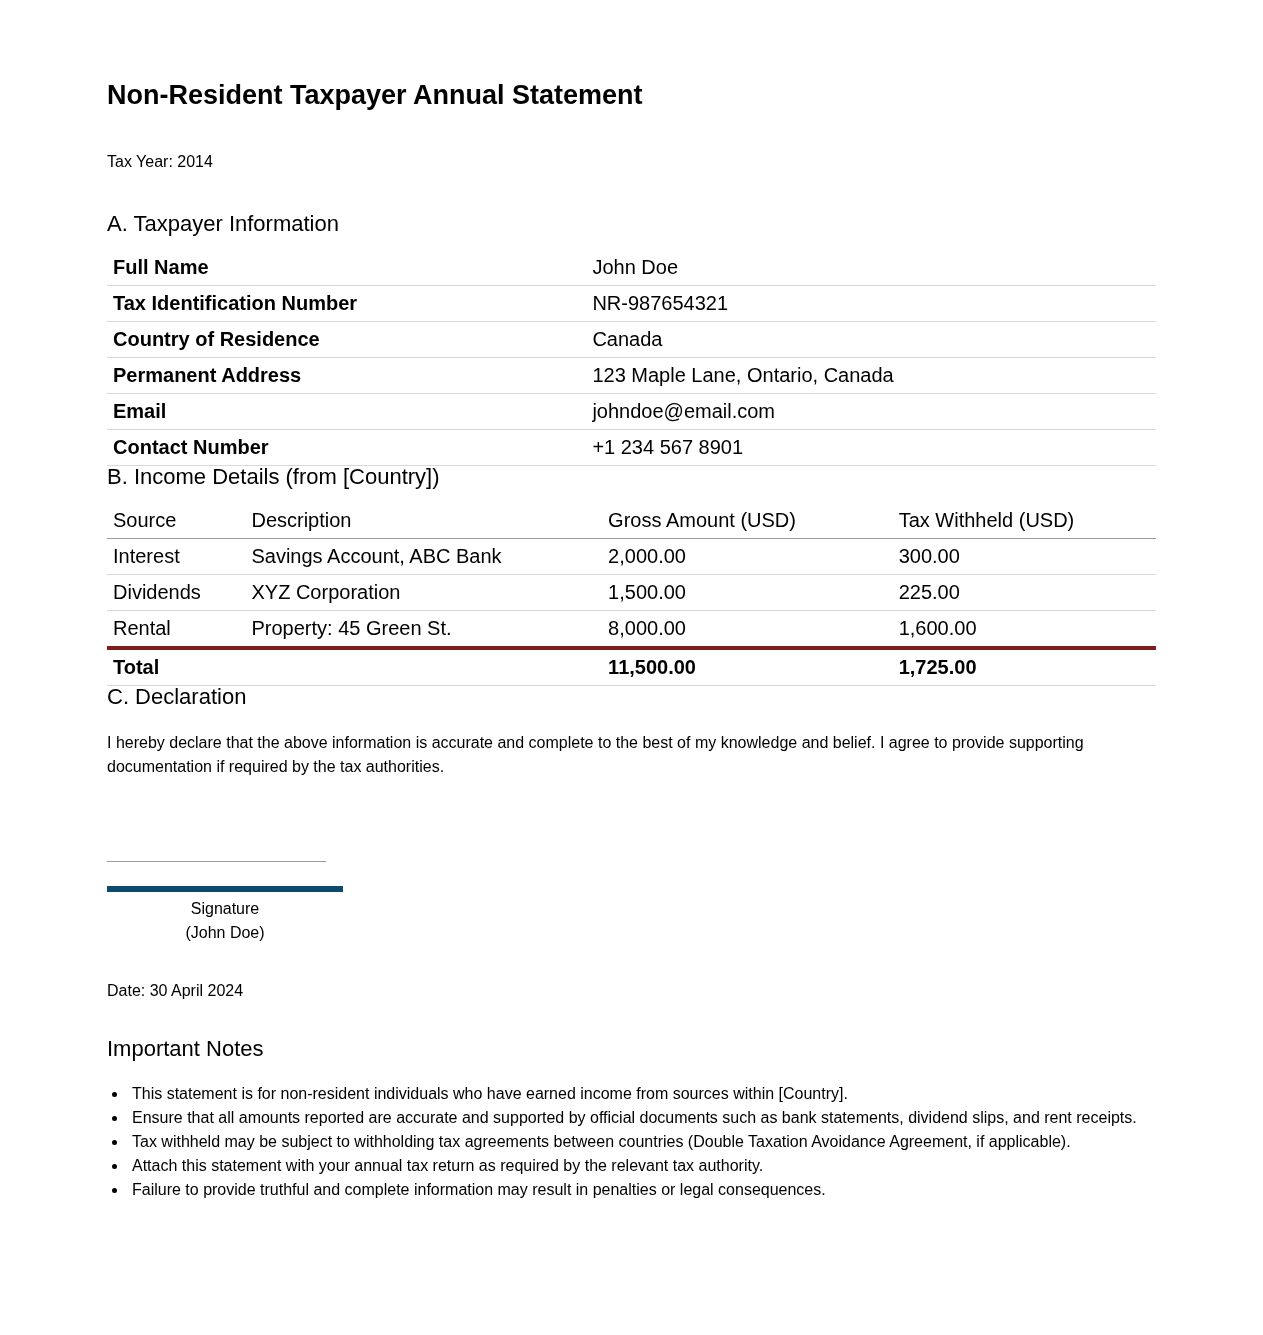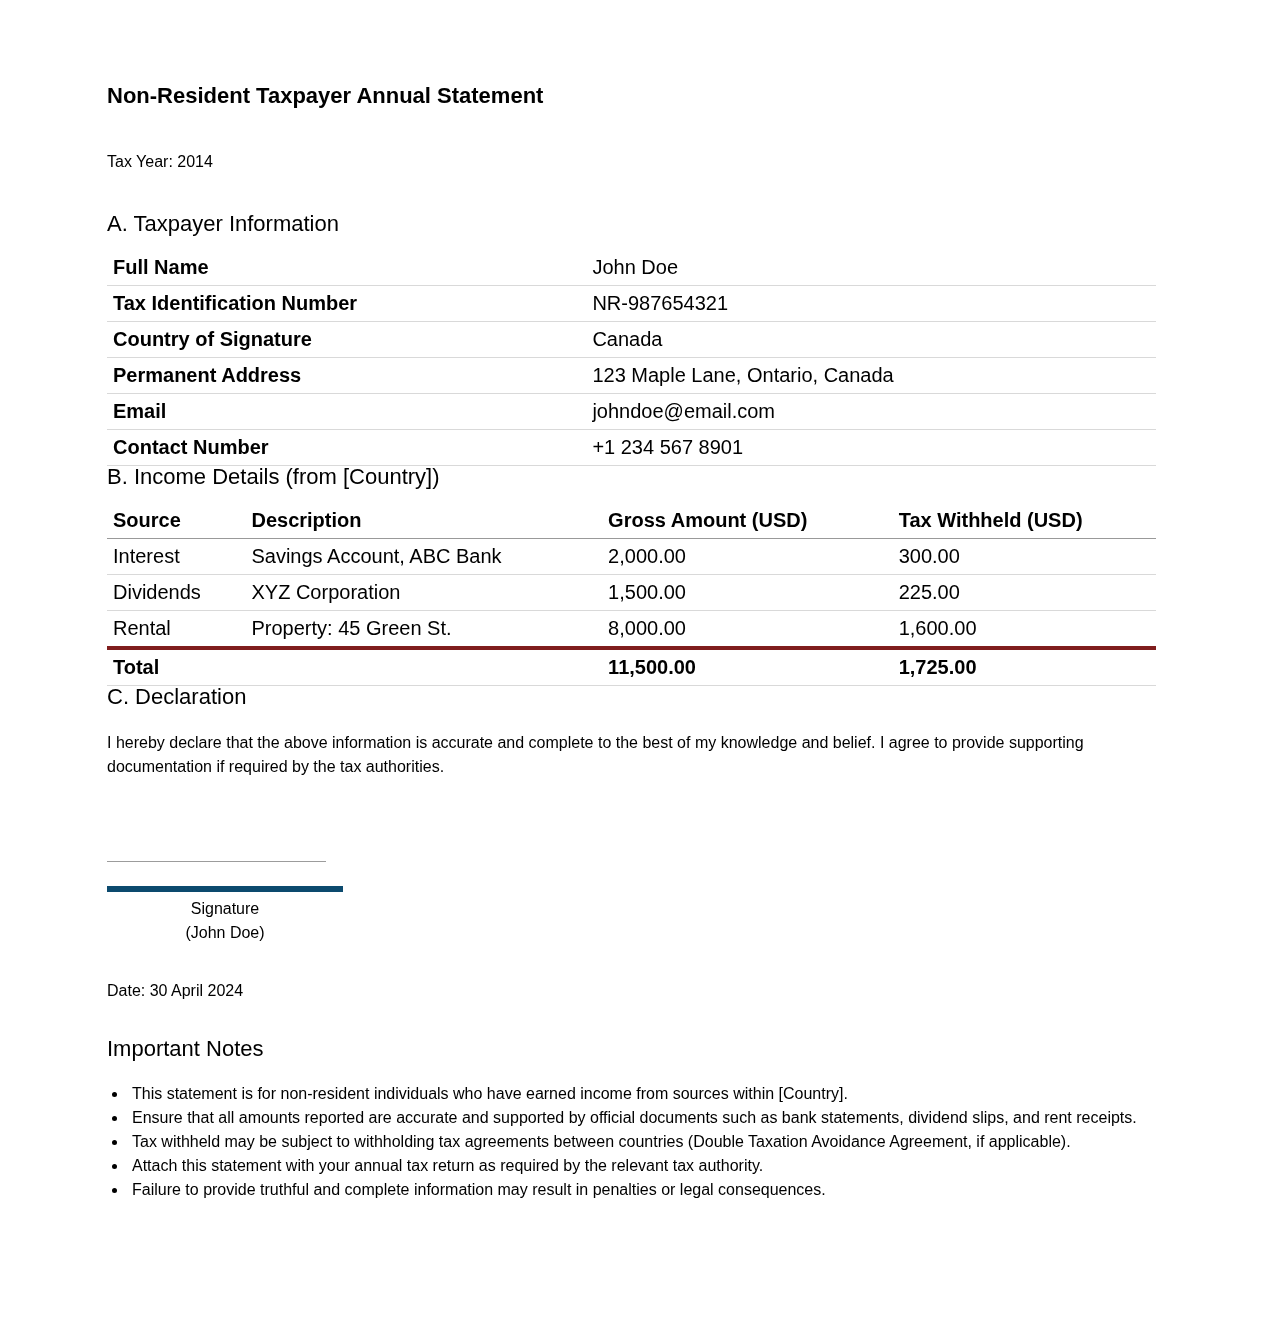--- a/index.html
+++ b/index.html
@@ -12,21 +12,21 @@
   }
   .page {
     box-sizing: border-box;
     width: 1263px;
     height: 1335px;
     padding: 79px 107px 60px 107px;
     overflow: hidden;
     background: #ffffff;
   }
   h1.doc-title {
-    font-size: 22px;
+    font-size: 27px;
     font-weight: 700;
     line-height: 33px;
     margin: 0 0 40px 0;
   }
   p.tax-year {
     margin: 0 0 42px 0;
     line-height: 19px;
   }
   h2.section-heading {
     font-size: 22px;
@@ -48,21 +48,21 @@
     line-height: 19px;
   }
   .info-table td {
     border-bottom: 1px solid #d9d9d9;
   }
   .info-table td.cell-label {
     font-weight: 700;
     width: 45.7%;
   }
   .income-table th {
-    font-weight: 700;
+    font-weight: 400;
     border-bottom: 1px solid #999999;
   }
   .income-table td {
     border-bottom: 1px solid #d9d9d9;
   }
   .income-table tr.last-data-row td {
     border-bottom: none;
   }
   .income-table tr.total-row td {
     font-weight: 700;
@@ -125,21 +125,21 @@
     <tbody>
       <tr>
         <td class="cell-label">Full Name</td>
         <td>John Doe</td>
       </tr>
       <tr>
         <td class="cell-label">Tax Identification Number</td>
         <td>NR-987654321</td>
       </tr>
       <tr>
-        <td class="cell-label">Country of Signature</td>
+        <td class="cell-label">Country of Residence</td>
         <td>Canada</td>
       </tr>
       <tr>
         <td class="cell-label">Permanent Address</td>
         <td>123 Maple Lane, Ontario, Canada</td>
       </tr>
       <tr>
         <td class="cell-label">Email</td>
         <td>johndoe@email.com</td>
       </tr>

